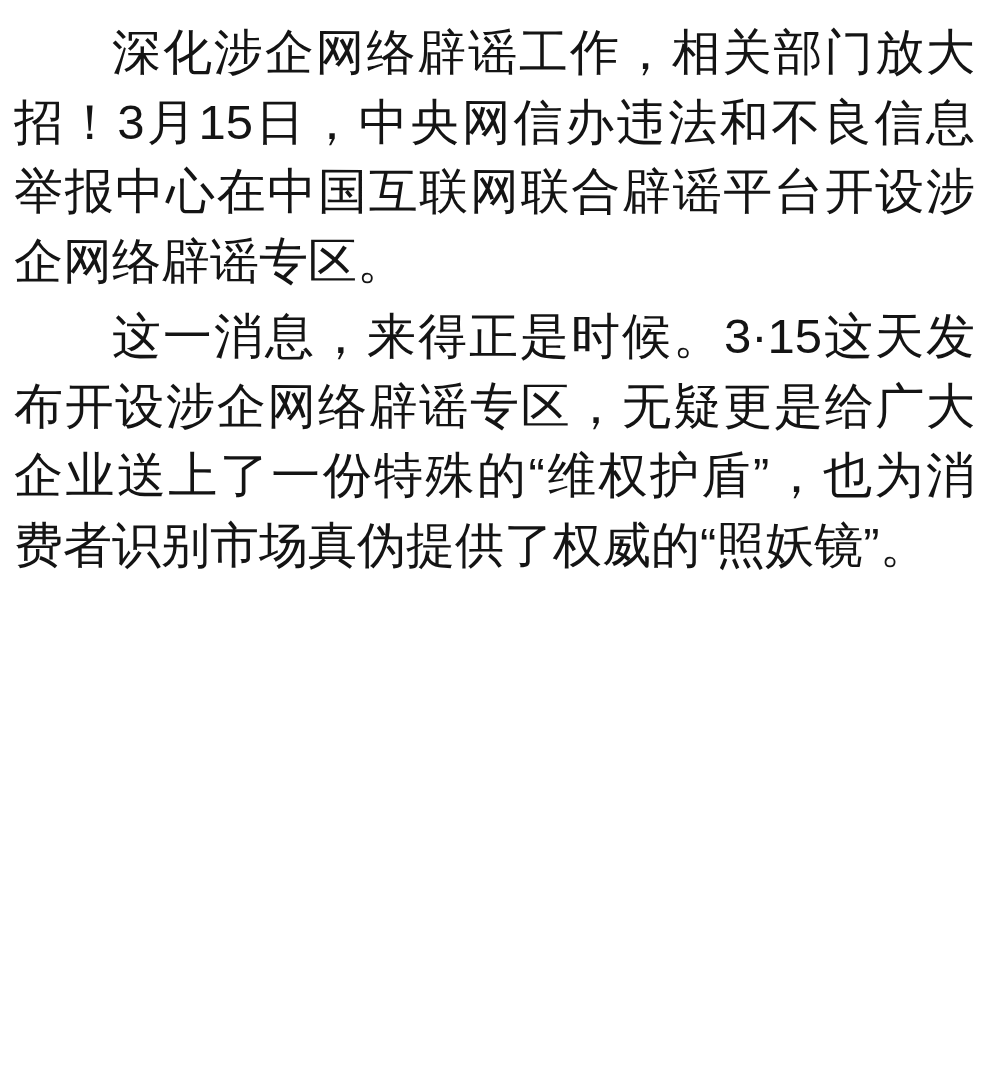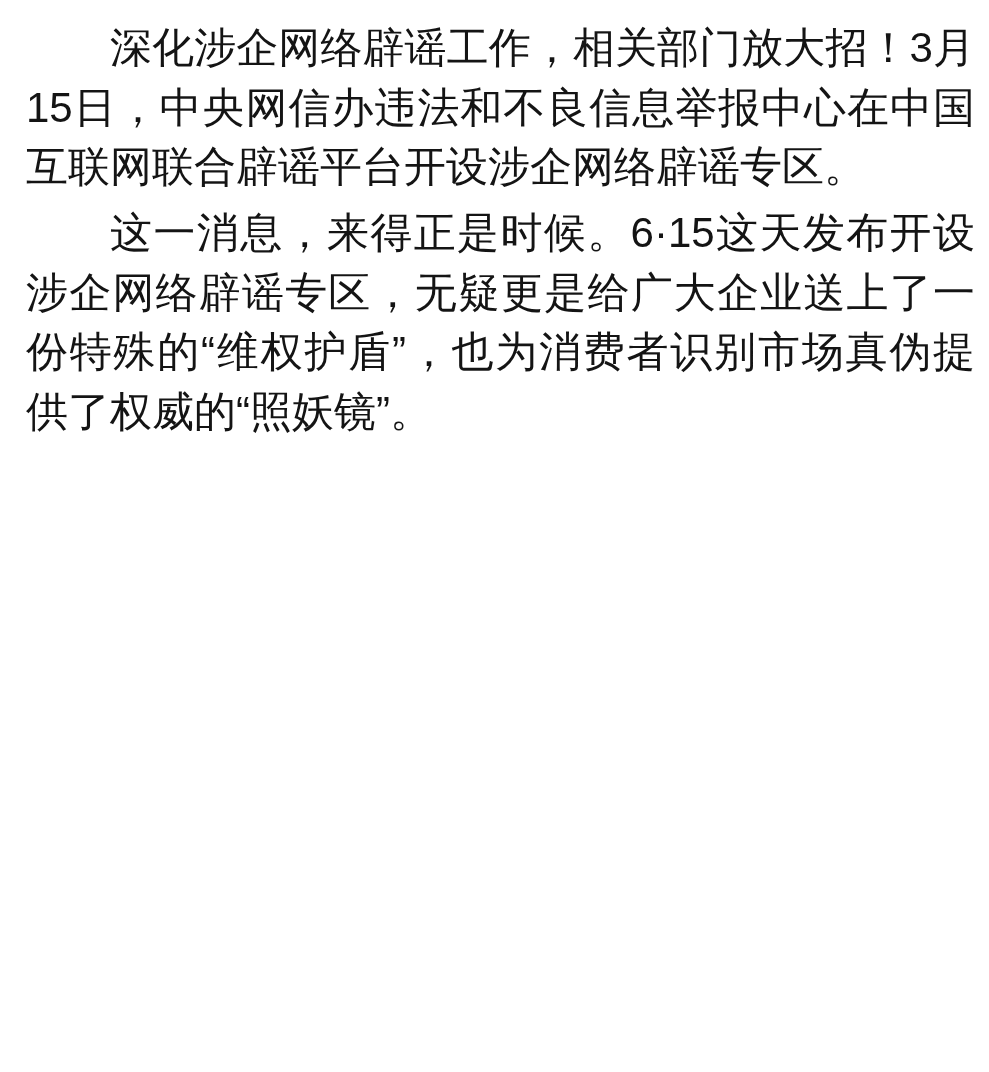--- a/index.html
+++ b/index.html
@@ -12,33 +12,33 @@
     height: 1072px;
     overflow: hidden;
     font-family: "Liberation Sans", "DejaVu Sans", sans-serif;
   }
   .article {
     box-sizing: border-box;
     width: 989px;
     padding: 18px 14px 0 14px;
   }
   .para {
-    margin: 0 0 6px 12px;
-    font-size: 42px;
+    margin: 0 0 6px 0;
+    font-size: 49px;
     line-height: 1.42;
     color: #141414;
     font-weight: 400;
     letter-spacing: 0px;
     text-align: justify;
     text-justify: inter-character;
     word-break: break-all;
   }
   .para.indent {
     text-indent: 2em;
   }
 </style>
 </head>
 <body>
 
 <div class="article">
   <p class="para indent">深化涉企网络辟谣工作，相关部门放大招！3月15日，中央网信办违法和不良信息举报中心在中国互联网联合辟谣平台开设涉企网络辟谣专区。</p>
-  <p class="para indent">这一消息，来得正是时候。6·15这天发布开设涉企网络辟谣专区，无疑更是给广大企业送上了一份特殊的“维权护盾”，也为消费者识别市场真伪提供了权威的“照妖镜”。</p>
+  <p class="para indent">这一消息，来得正是时候。3·15这天发布开设涉企网络辟谣专区，无疑更是给广大企业送上了一份特殊的“维权护盾”，也为消费者识别市场真伪提供了权威的“照妖镜”。</p>
 </div>
 
 </body></html>

